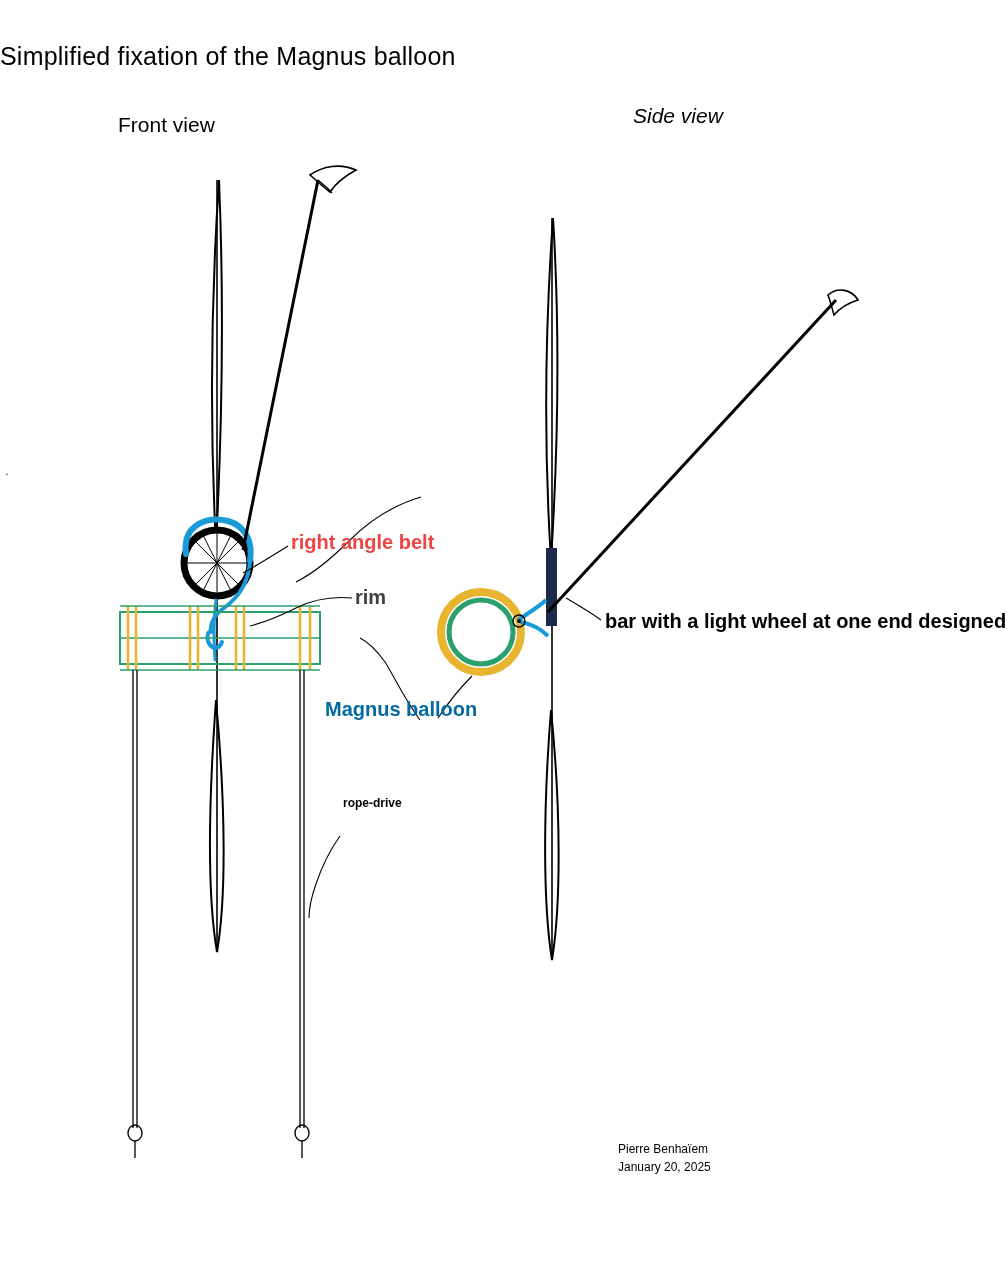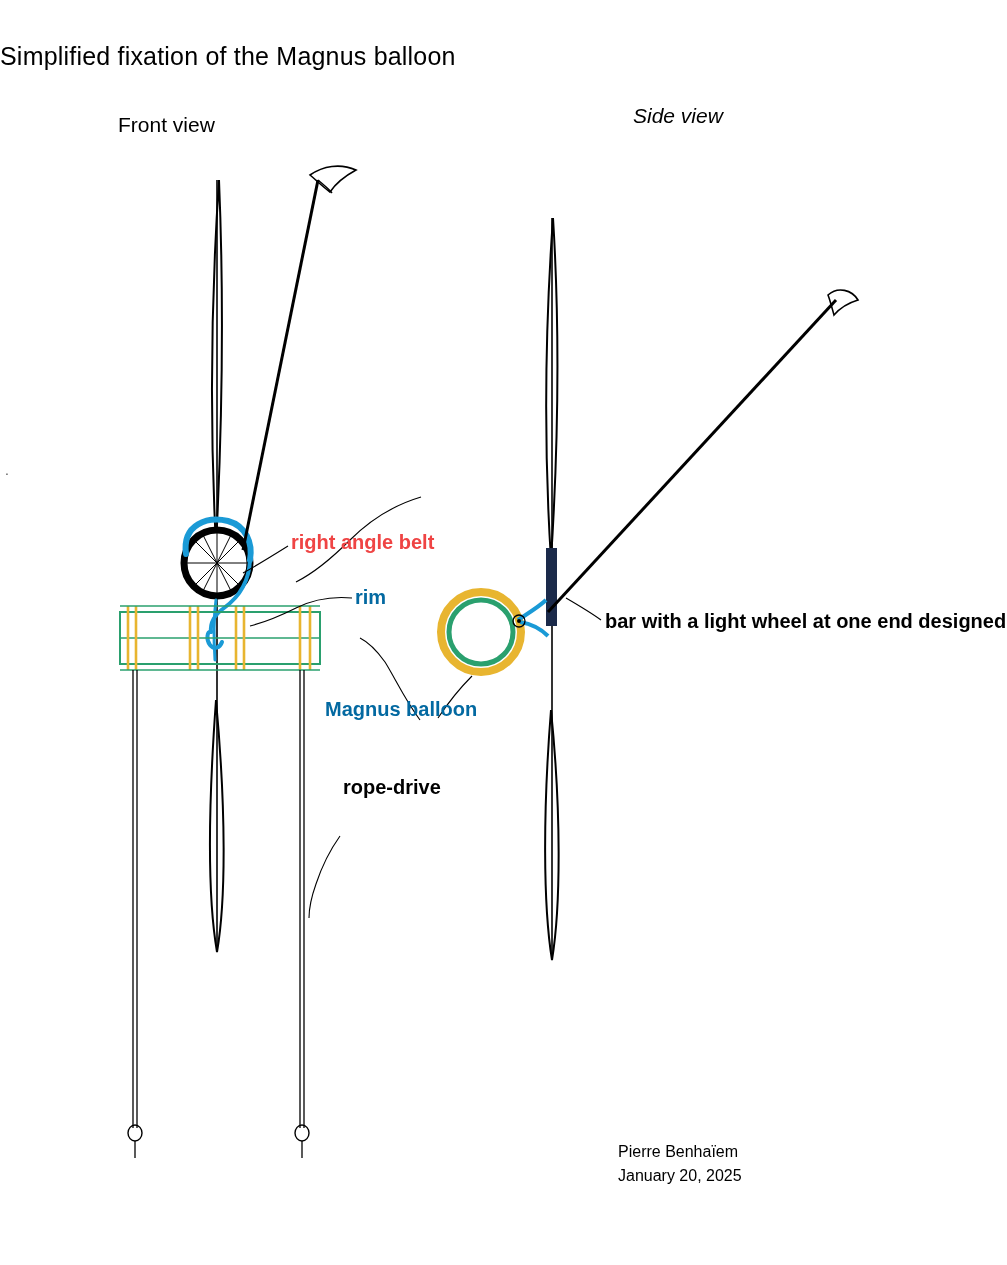--- a/index.html
+++ b/index.html
@@ -56,51 +56,51 @@
     top: 531px;
     font-size: 20px;
     font-weight: bold;
     color: #ef4444;
   }
   #rim-label {
     left: 355px;
     top: 586px;
     font-size: 20px;
     font-weight: bold;
-    color: #0369a1;
+    color: #404040;
   }
   #magnus-label {
     left: 325px;
     top: 694px;
     width: 130px;
     font-size: 20px;
     font-weight: bold;
     color: #0369a1;
     line-height: 1.55;
   }
   #rope-drive-label {
     left: 343px;
-    top: 776px;
-    font-size: 20px;
+    top: 796px;
+    font-size: 12px;
     font-weight: bold;
     text-align: right;
   }
   #bar-label {
     left: 605px;
     top: 605px;
     width: 290px;
     font-size: 20px;
     font-weight: bold;
     line-height: 1.6;
   }
   #credit {
     left: 618px;
     top: 1140px;
     width: 220px;
-    font-size: 16px;
+    font-size: 12px;
     line-height: 1.5;
   }
   #tiny-dot {
     left: 5px;
     top: 462px;
     font-size: 14px;
     color: #555;
   }
   svg.art {
     position: absolute;

